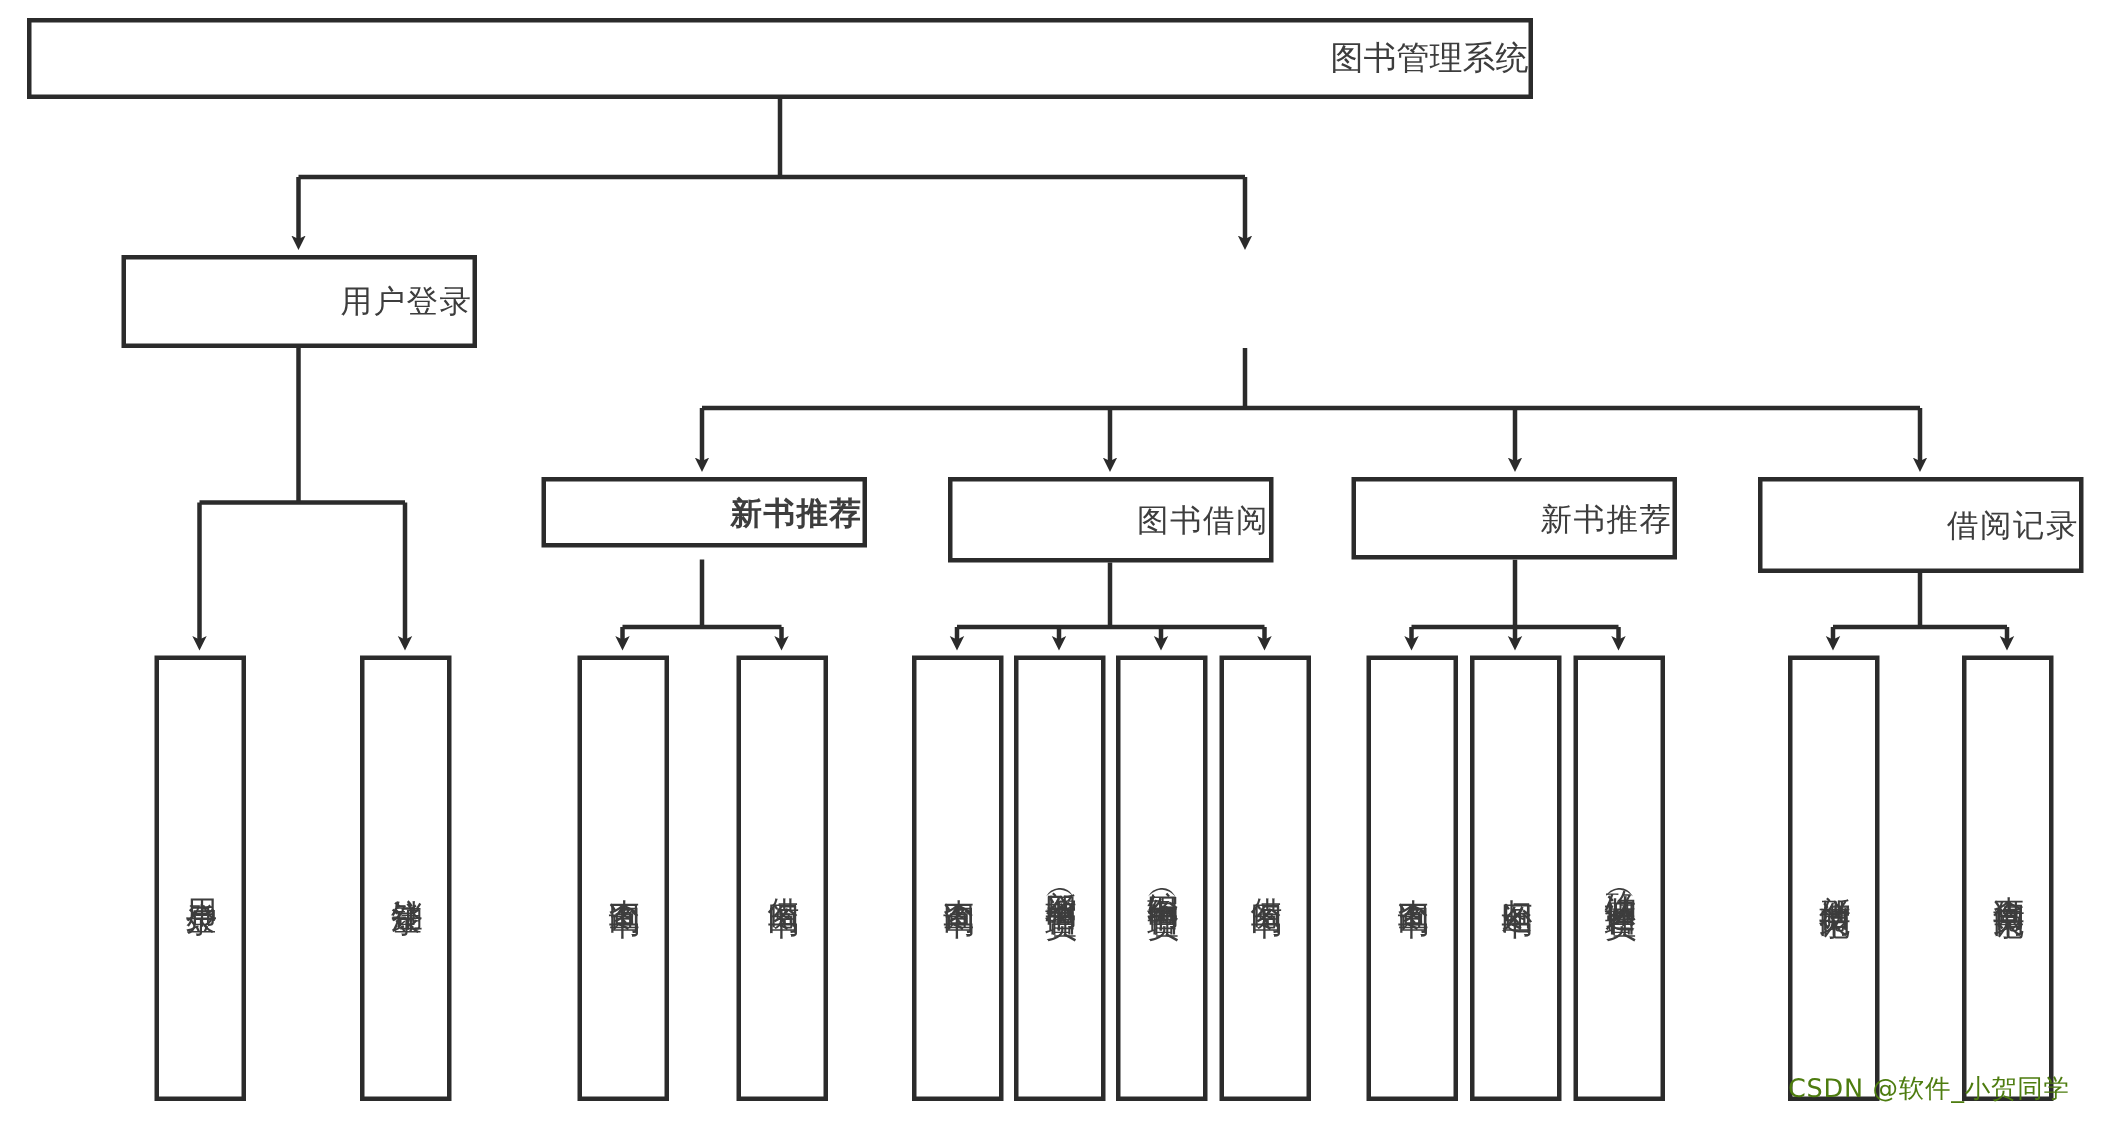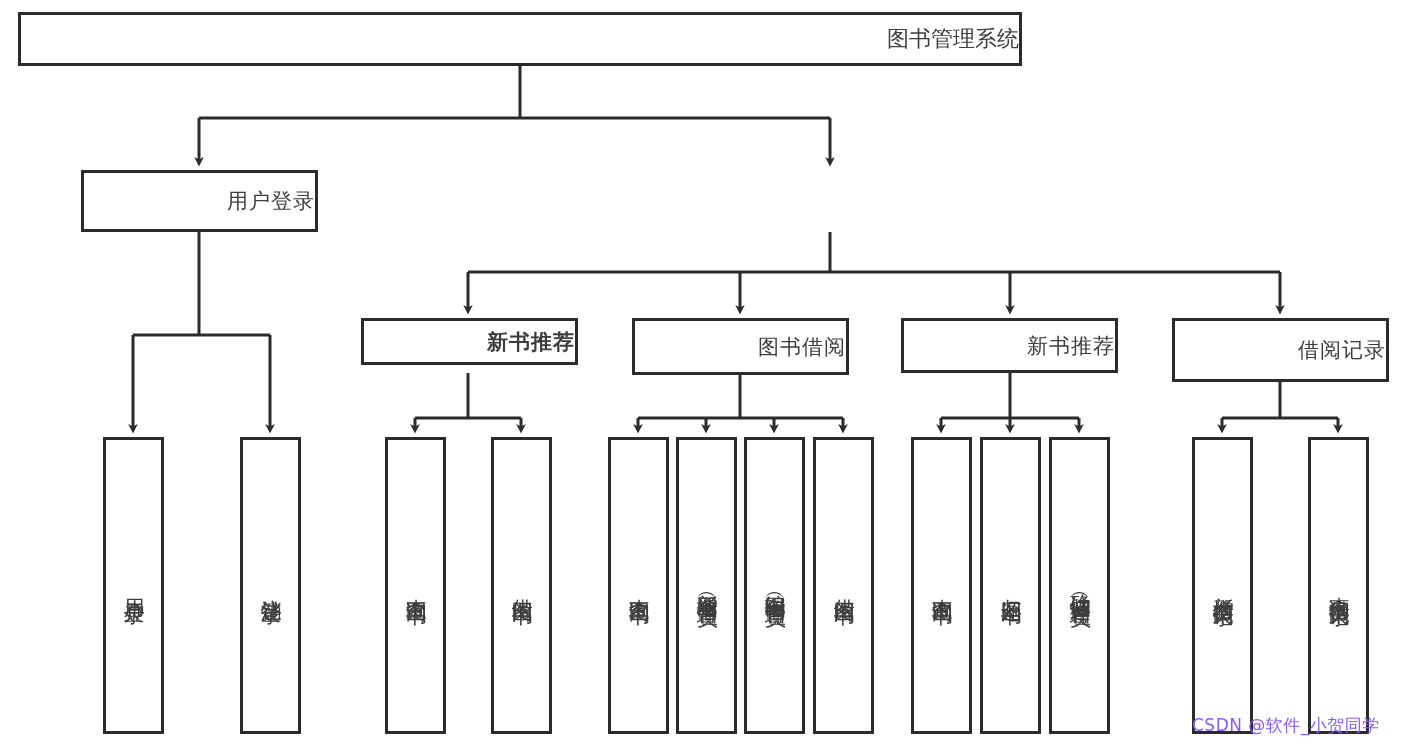--- a/index.html
+++ b/index.html
@@ -7,21 +7,21 @@
   #stage{position:relative;width:1405px;height:747px;background:#ffffff;}
   svg#wires{position:absolute;left:0;top:0;width:1405px;height:747px;pointer-events:none;}
   .node{position:absolute;box-sizing:border-box;background:#ffffff;border:3px solid #2b2b2b;
         display:flex;align-items:center;justify-content:flex-end;color:#3d3d3d;}
   .node.h{font-size:21px;letter-spacing:1px;}
   .node.root{font-size:22px;}
   .leaf{position:absolute;box-sizing:border-box;background:#ffffff;border:3px solid #2b2b2b;
         display:flex;align-items:center;justify-content:center;}
   .vtext{writing-mode:vertical-rl;text-orientation:upright;font-size:21px;color:#3d3d3d;
          line-height:1.12;letter-spacing:2px;white-space:nowrap;}
-  .wm{position:absolute;font-size:17px;color:#8b5cf6;letter-spacing:.5px;white-space:nowrap;}
+  .wm{position:absolute;font-size:17px;color:#4d7c0f;letter-spacing:.5px;white-space:nowrap;}
 </style>
 </head>
 <body>
 
 <div id="stage">
 
   <svg id="wires" viewBox="0 0 1405 747">
     <defs>
       <marker id="ah" markerWidth="11" markerHeight="11" refX="3" refY="5.2" orient="auto" markerUnits="userSpaceOnUse">
         <path d="M0,0.4 L9.6,5.2 L0,10 L2.4,5.2 Z" fill="#2b2b2b"></path>

